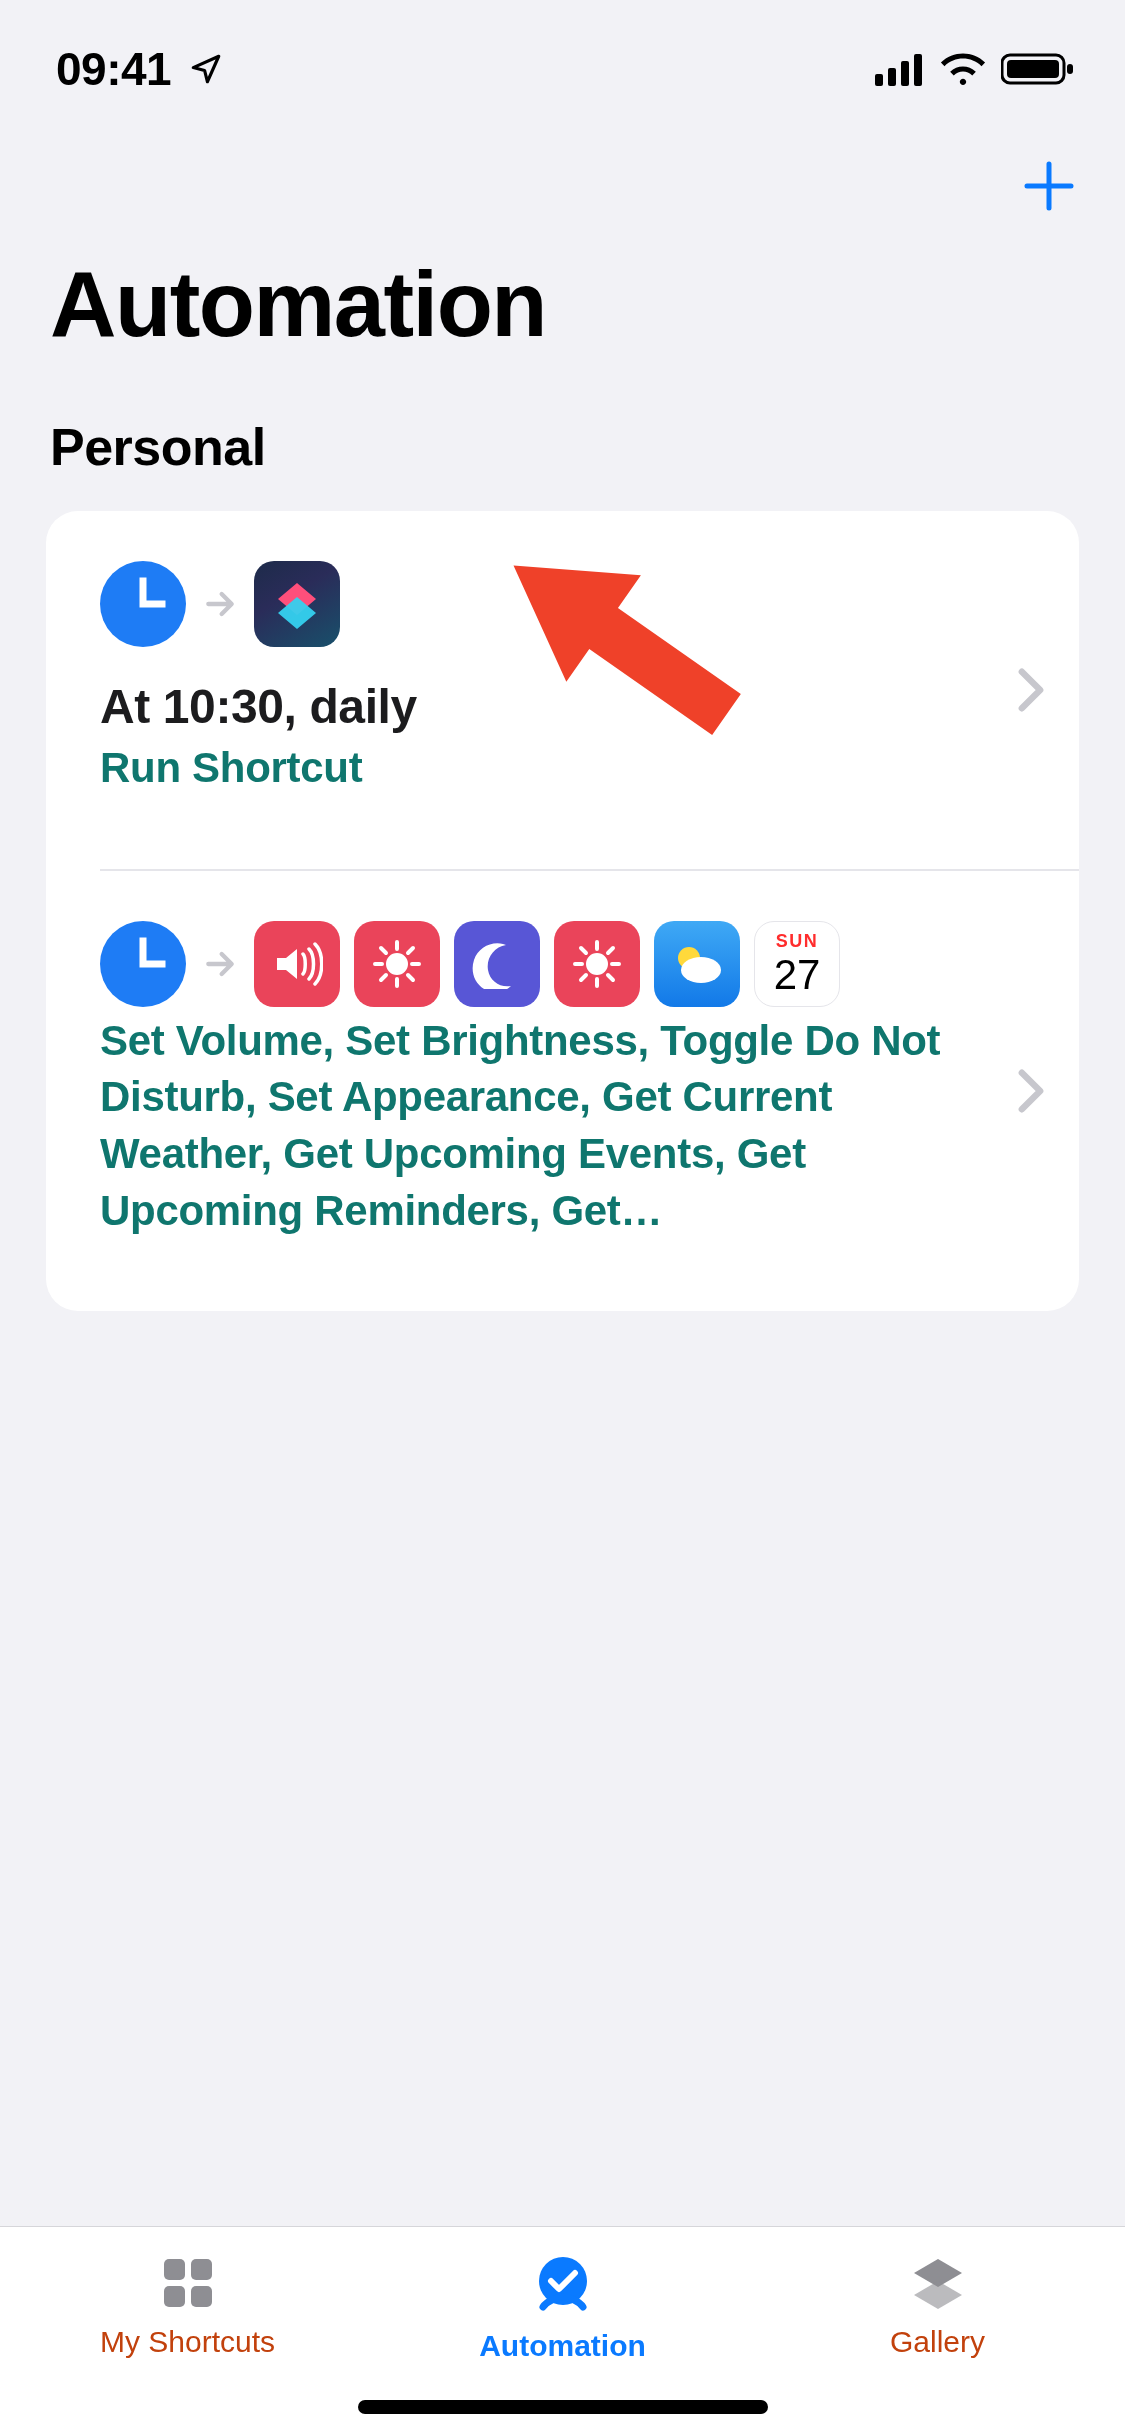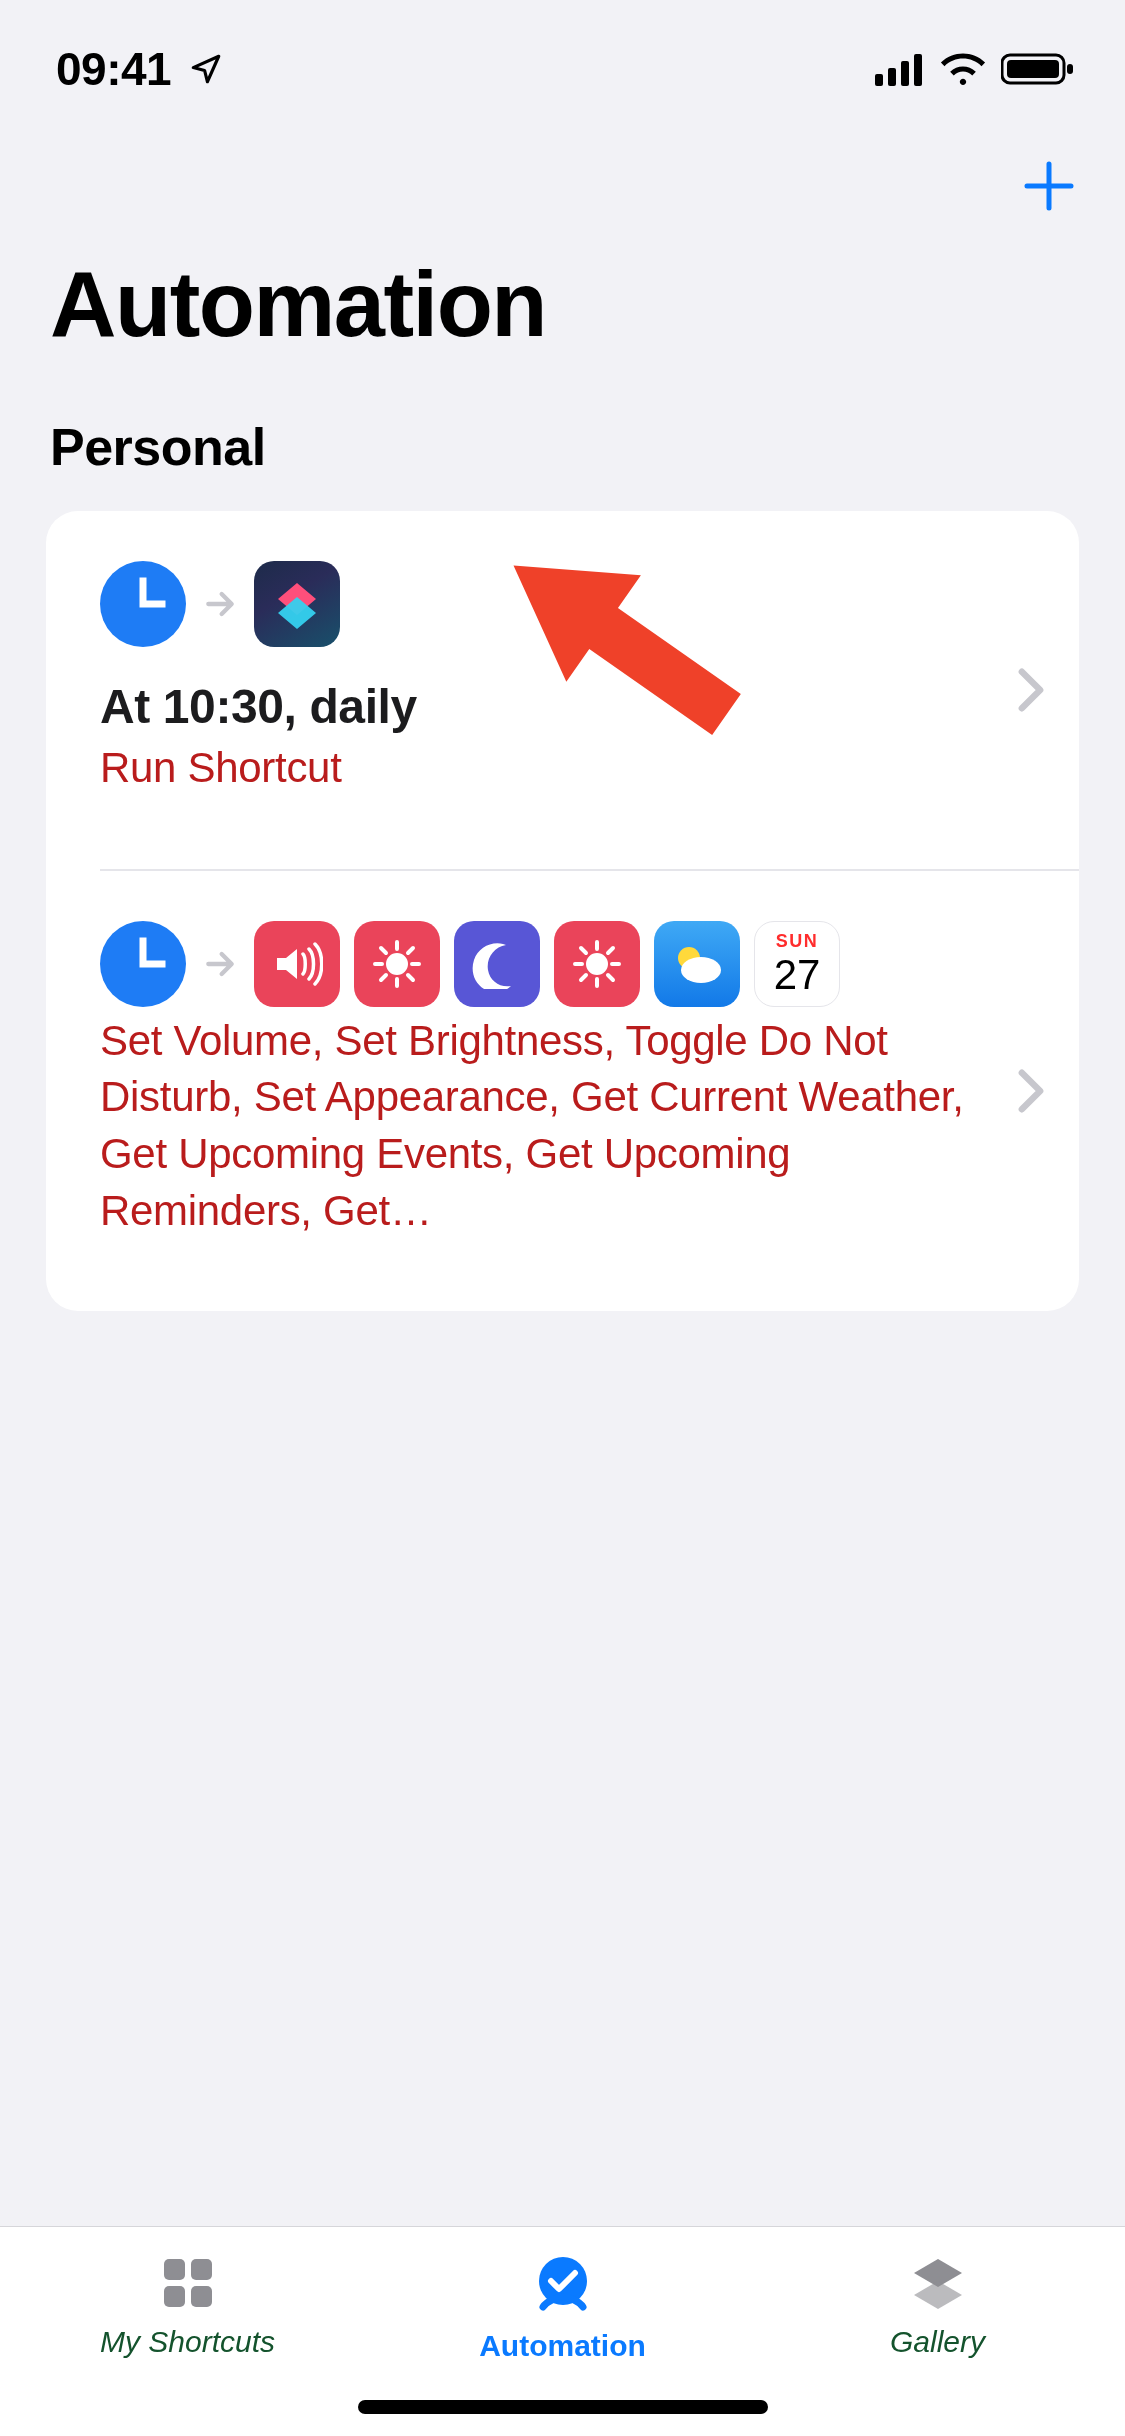--- a/index.html
+++ b/index.html
@@ -53,21 +53,21 @@
     width: 86px; height: 86px; border-radius: 20px;
     display: flex; align-items: center; justify-content: center;
     flex-shrink: 0;
   }
   .clock-icon { width: 86px; height: 86px; border-radius: 50%; background: #1e7cf5; position: relative; }
   .flow-arrow { color: #c7c7cd; }
   .shortcuts-app {
     background: linear-gradient(150deg, #1d2b4a 0%, #2a2c59 40%, #18506b 100%);
   }
   .item-title { font-size: 48px; font-weight: 600; margin-top: 32px; letter-spacing: -0.4px; color:#1c1c1e; }
-  .item-sub { font-size: 42px; color: #b91c1c; margin-top: 6px; line-height: 1.35; letter-spacing: -0.3px; }
+  .item-sub { font-size: 42px; color: #0f766e; margin-top: 6px; line-height: 1.35; letter-spacing: -0.3px; font-weight: bold; }
   .chevron {
     position: absolute; right: 34px; top: 50%; transform: translateY(-50%);
     color: #c7c7cd;
   }
 
   .vol-icon { background: #ea445a; }
   .bright-icon { background: #ea445a; }
   .dnd-icon { background: #5856d6; }
   .weather-icon { background: linear-gradient(#3fa9f5,#1279e8); }
   .cal-icon { background: #ffffff; border: 1px solid #e5e5ea; flex-direction: column; }
@@ -80,21 +80,21 @@
     height: 210px; background: #ffffff;
     border-top: 1px solid #d6d6da;
     display: flex; justify-content: space-around; align-items: flex-start;
     padding-top: 24px;
   }
   .tab {
     display: flex; flex-direction: column; align-items: center; gap: 10px;
     width: 33.3%;
   }
   .tab-label { font-size: 30px; font-weight: 500; }
-  .tab.inactive .tab-label { color: #14532d; font-style: italic; }
+  .tab.inactive .tab-label { color: #c2410c; }
   .tab.active .tab-label { color: #0a7aff; font-weight: 600; }
 
   .home-indicator {
     position: absolute; bottom: 22px; left: 50%; transform: translateX(-50%);
     width: 410px; height: 14px; border-radius: 10px; background: #000;
   }
 
   
   .annot-arrow {
     position: absolute;

